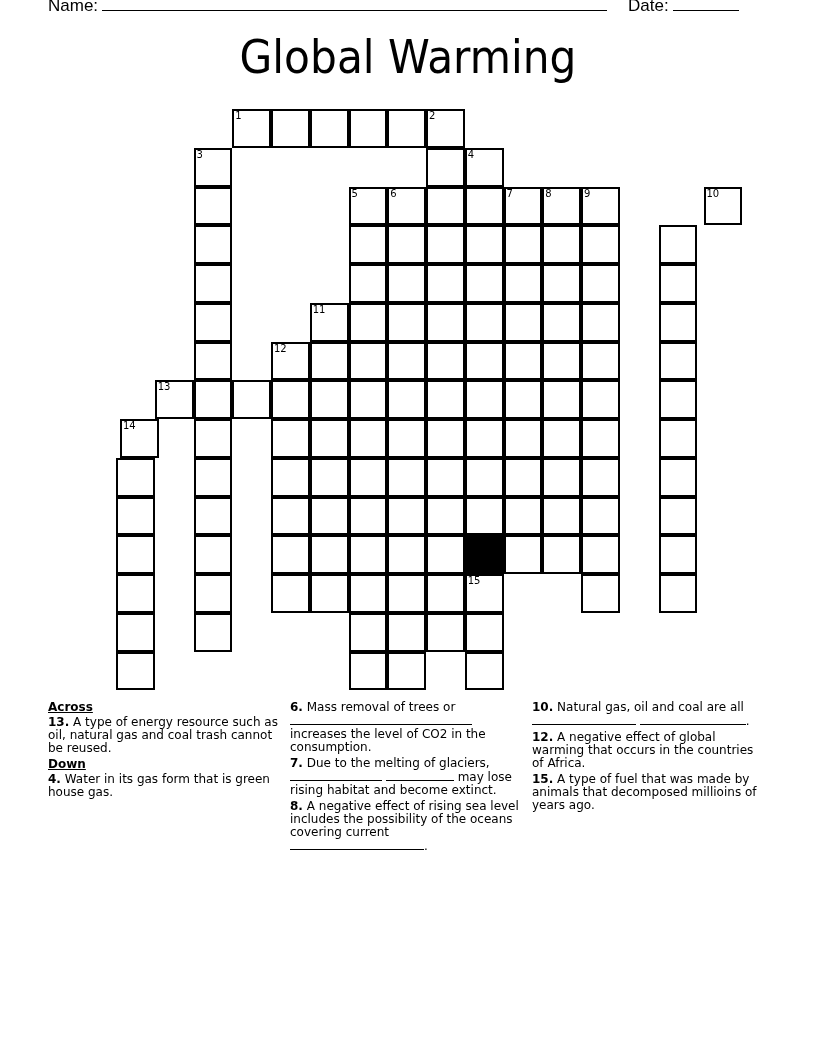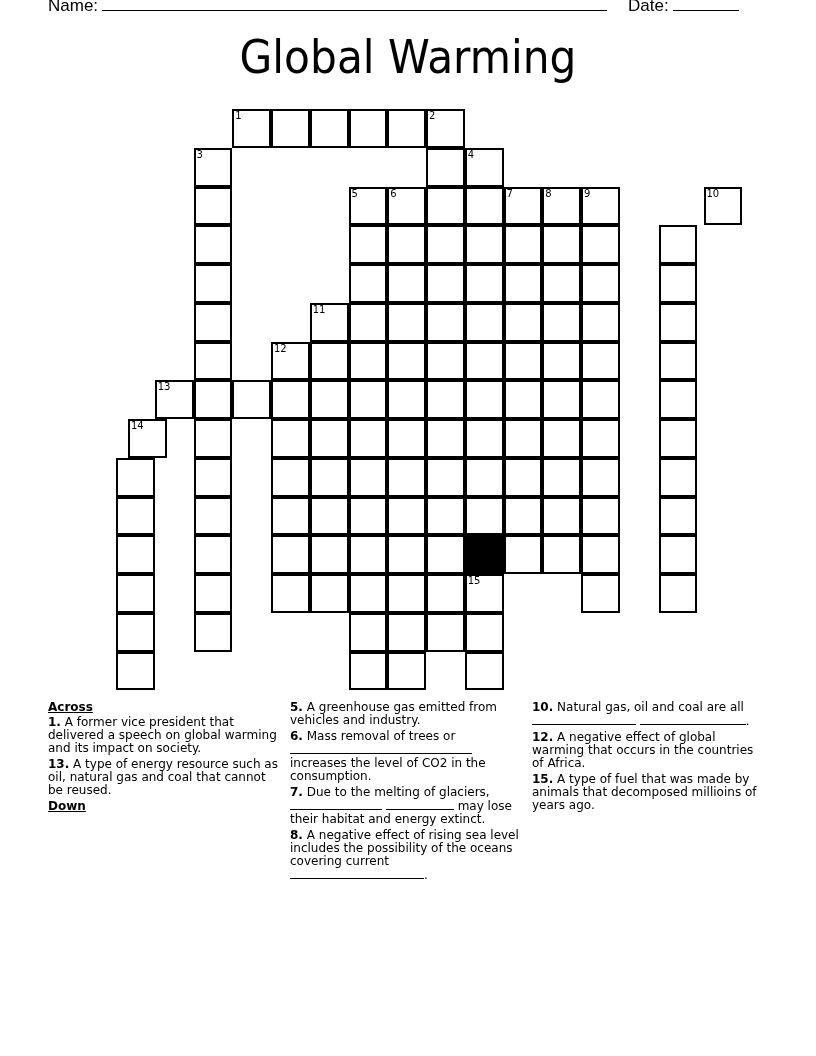--- a/index.html
+++ b/index.html
@@ -124,21 +124,21 @@
     <div class="cell" style="left: 155px; top: 271.25px;"></div>
     <div class="cell" style="left: 193.75px; top: 271.25px;"></div>
     <div class="cell" style="left: 232.5px; top: 271.25px;"></div>
     <div class="cell" style="left: 271.25px; top: 271.25px;"></div>
     <div class="cell" style="left: 310px; top: 271.25px;"></div>
     <div class="cell" style="left: 348.75px; top: 271.25px;"></div>
     <div class="cell" style="left: 387.5px; top: 271.25px;"></div>
     <div class="cell" style="left: 426.25px; top: 271.25px;"></div>
     <div class="cell" style="left: 465px; top: 271.25px;"></div>
     <div class="cell" style="left: 542.5px; top: 271.25px;"></div>
-    <div class="cell" style="left: 12px; top: 310px; text-decoration: underline;">
+    <div class="cell" style="left: 4px; top: 310px; text-decoration: underline;">
       <span class="num">14</span>
     </div>
     <div class="cell" style="left: 77.5px; top: 310px;"></div>
     <div class="cell" style="left: 155px; top: 310px;"></div>
     <div class="cell" style="left: 193.75px; top: 310px;"></div>
     <div class="cell" style="left: 232.5px; top: 310px;"></div>
     <div class="cell" style="left: 271.25px; top: 310px;"></div>
     <div class="cell" style="left: 310px; top: 310px;"></div>
     <div class="cell" style="left: 348.75px; top: 310px;"></div>
     <div class="cell" style="left: 387.5px; top: 310px;"></div>
@@ -200,29 +200,28 @@
     <div class="cell" style="left: 348.75px; top: 503.75px;"></div>
     <div class="cell" style="left: 0px; top: 542.5px;"></div>
     <div class="cell" style="left: 232.5px; top: 542.5px;"></div>
     <div class="cell" style="left: 271.25px; top: 542.5px;"></div>
     <div class="cell" style="left: 348.75px; top: 542.5px;"></div>
     <div class="cell black" style="left: 348.75px; top: 426.25px;"></div>
   </div>
 
 <div class="clue-col" id="col1">
   <div class="sec-h">Across</div>
-  <div class="clue"><b>1.</b> <span>A former vice president that delivered a speech on global warming and its impact on society.</span></div>
-  <div class="clue"><b>13.</b> <span>A type of energy resource such as oil, natural gas and coal that cannot be reused.</span></div>
+  <div class="clue"><b>13.</b> <span>A type of energy resource such as oil, natural gas and coal trash cannot be reused.</span></div>
   <div class="sec-h">Down</div>
+  <div class="clue"><b>4.</b> <span>Water in its gas form that is green house gas.</span></div>
 </div>
 
 <div class="clue-col" id="col2">
-  <div class="clue"><b>5.</b> <span>A greenhouse gas emitted from vehicles and industry.</span></div>
   <div class="clue"><b>6.</b> <span>Mass removal of trees or</span><br><span class="blank" style="width:182px"></span><br><span>increases the level of CO2 in the consumption.</span></div>
-  <div class="clue"><b>7.</b> <span>Due to the melting of glaciers,</span><br><span class="blank" style="width:92px"></span> <span class="blank" style="width:68px"></span> <span>may lose their habitat and energy extinct.</span></div>
+  <div class="clue"><b>7.</b> <span>Due to the melting of glaciers,</span><br><span class="blank" style="width:92px"></span> <span class="blank" style="width:68px"></span> <span>may lose rising habitat and become extinct.</span></div>
   <div class="clue"><b>8.</b> <span>A negative effect of rising sea level includes the possibility of the oceans covering current</span><br><span class="blank" style="width:134px"></span><span>.</span></div>
 </div>
 
 <div class="clue-col" id="col3">
   <div class="clue"><b>10.</b> <span>Natural gas, oil and coal are all</span><br><span class="blank" style="width:104px"></span> <span class="blank" style="width:106px"></span><span>.</span></div>
   <div class="clue"><b>12.</b> <span>A negative effect of global warming that occurs in the countries of Africa.</span></div>
   <div class="clue"><b>15.</b> <span>A type of fuel that was made by animals that decomposed millioins of years ago.</span></div>
 </div>
 
 </body></html>

